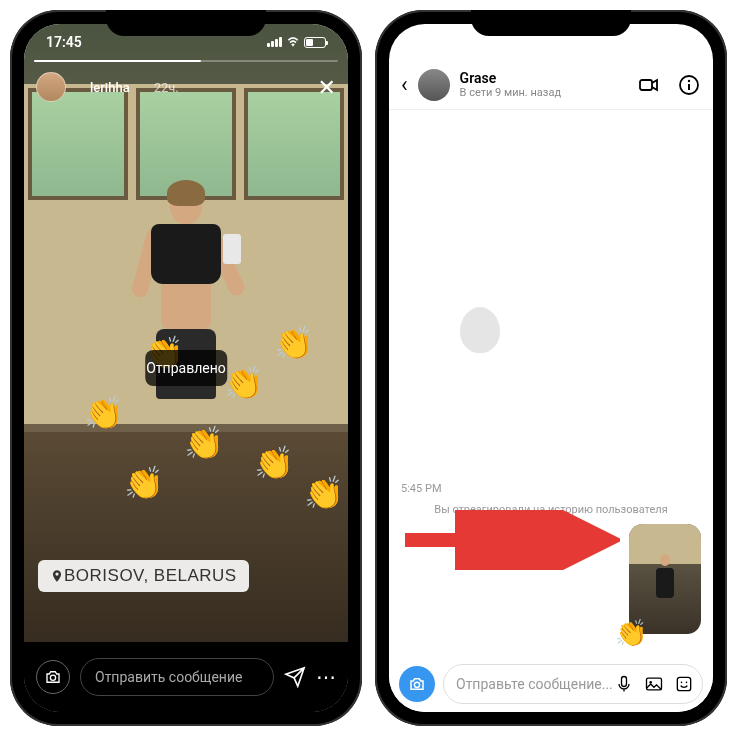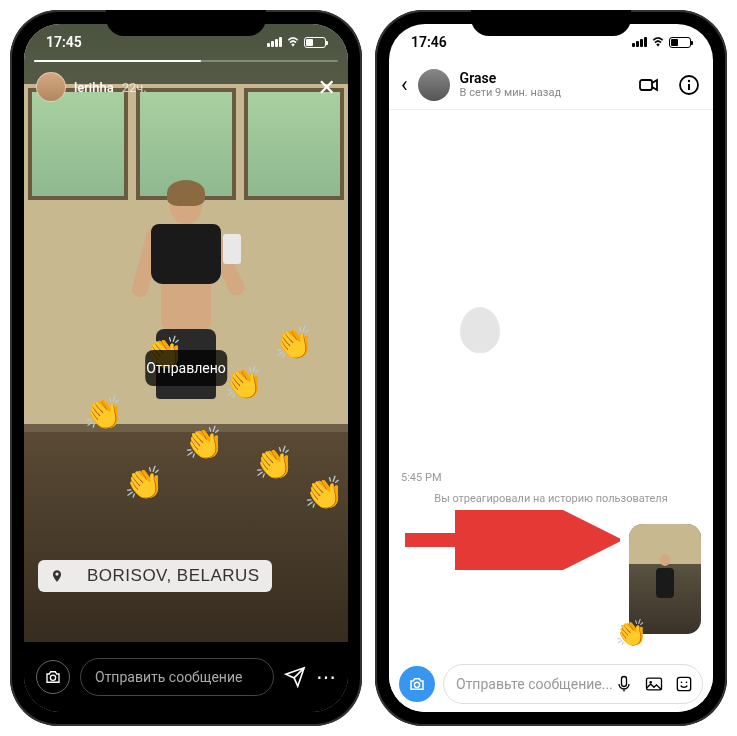--- a/index.html
+++ b/index.html
@@ -95,21 +95,21 @@
   .torso{width:70px;height:60px;background:#1a1a1a;margin:0 auto;border-radius:8px 8px 12px 12px;position:relative;}
   .belly{width:50px;height:45px;background:#d4a880;margin:0 auto;border-radius:0 0 8px 8px;}
   .legs{width:60px;height:70px;background:#2a2a2a;margin:0 auto;border-radius:8px 8px 4px 4px;}
   .arm-l,.arm-r{position:absolute;top:44px;width:16px;height:70px;background:#d4a880;border-radius:8px;}
   .arm-l{left:8px;transform:rotate(15deg);}
   .arm-r{right:8px;transform:rotate(-25deg);}
   .phone-held{position:absolute;top:50px;right:0;width:18px;height:30px;background:#e8e8e8;border-radius:3px;}
 
   .story-header {
     position: absolute; top: 40px; left: 0; right: 0; padding: 8px 12px;
-    display: flex; align-items: center; gap: 8px; z-index: 30;
+    display: flex; align-items: center; gap: 24px; z-index: 30;
   }
   .progress-bar {
     position: absolute; top: 36px; left: 10px; right: 10px; height: 2px;
     background: rgba(255,255,255,0.3); border-radius: 2px; z-index:30;
   }
   .progress-fill { height:100%; width:55%; background:#fff; border-radius:2px;}
   .avatar {
     width: 30px; height: 30px; border-radius: 50%; background: linear-gradient(#d4a880,#b08860);
     border:1px solid rgba(255,255,255,0.5);
   }
@@ -121,21 +121,21 @@
   .sent-toast {
     position: absolute; top: 50%; left: 50%; transform: translate(-50%,-50%);
     background: rgba(0,0,0,0.75); color: #fff; padding: 10px 1px; border-radius: 8px;
     font-size: 14px; z-index: 35;
   }
   .clap { position:absolute; font-size:32px; z-index:25; }
   .location-tag {
     position: absolute; bottom: 120px; left: 14px;
     background: rgba(255,255,255,0.9); color: #333; padding: 6px 12px;
     border-radius: 6px; font-size: 17px; font-weight: 500; letter-spacing: 0.5px;
-    display: flex; align-items: center; gap: 23px;
+    display: flex; align-items: center; gap: 0;
     font-family: "Arial Narrow", sans-serif;
   }
   .story-footer {
     position: absolute; bottom: 0; left: 0; right: 0; height: 70px;
     background: #000; display: flex; align-items: center; padding: 0 12px; gap: 10px;
   }
   .camera-btn {
     width: 34px; height: 34px; border-radius: 50%; border: 1.5px solid #666;
     display: flex; align-items: center; justify-content: center; color: #fff;
   }
@@ -159,21 +159,21 @@
   }
   .dm-userblock { flex: 1; }
   .dm-name { font-size: 14px; font-weight: 600; color: #000; }
   .dm-status { font-size: 11px; color: #888; }
   .dm-actions { display: flex; gap: 16px; color: #000; font-size: 20px; }
   .dm-body {
     position: absolute; top: 86px; bottom: 60px; left: 0; right: 0; background: #fff;
     display: flex; flex-direction: column; justify-content: flex-end; padding: 12px;
   }
   .dm-time { text-align: left; font-size: 11px; color: #999; margin-bottom: 8px;}
-  .dm-caption { text-align: center; font-size: 11px; color: #999; margin-bottom: 19px;}
+  .dm-caption { text-align: center; font-size: 11px; color: #999; margin-bottom: 8px;}
   .dm-thumb-wrap { align-self: flex-end; position:relative; margin-bottom:6px;}
   .dm-thumb {
     width: 72px; height: 110px; border-radius: 14px; overflow:hidden; position:relative;
     background: linear-gradient(#6b6550,#3a3228);
   }
   .dm-thumb .mini-person{position:absolute;top:30px;left:50%;transform:translateX(-50%);width:30px;}
   .dm-thumb .mini-head{width:10px;height:12px;background:#d4a880;border-radius:50%;margin:0 auto;}
   .dm-thumb .mini-body{width:18px;height:30px;background:#1a1a1a;margin:2px auto 0;border-radius:4px;}
   .dm-react { position:absolute; bottom:-14px; left:-14px; font-size:26px;}
   .dm-footer {
@@ -291,37 +291,20 @@
         </svg>
       <span class="more-icon">⋯</span>
     </div>
   </div>
 </div>
 
 <div class="phone">
   <div class="notch"></div>
   <div class="screen">
 
-    <div class="status-bar status-light">
-      <span>17:46</span>
-      <div class="status-right">
-        <div class="signal-bars">
-            <span></span>
-            <span></span>
-            <span></span>
-            <span></span>
-          </div>
-        <svg class="wifi" viewBox="0 0 24 24">
-            <path fill="currentColor" d="M12 20l-3-4c1-1 2-1.5 3-1.5s2 .5 3 1.5l-3 4zm-6-8c2-2 4-3 6-3s4 1 6 3l-2 2c-1.3-1.3-2.7-2-4-2s-2.7.7-4 2l-2-2zm-3-4c3-3 6-4 9-4s6 1 9 4l-2 2c-2.3-2.3-4.7-3.5-7-3.5s-4.7 1.2-7 3.5l-2-2z"></path>
-          </svg>
-        <div class="battery">
-            <div class="battery-fill"></div>
-          </div>
-      </div>
-    </div>
 
     <div class="dm-header">
       <span class="back-arrow">‹</span>
       <div class="dm-avatar"></div>
       <div class="dm-userblock">
         <div class="dm-name">Grase</div>
         <div class="dm-status">В сети 9 мин. назад</div>
       </div>
       <div class="dm-actions">
         <svg width="24" height="24" viewBox="0 0 24 24">

